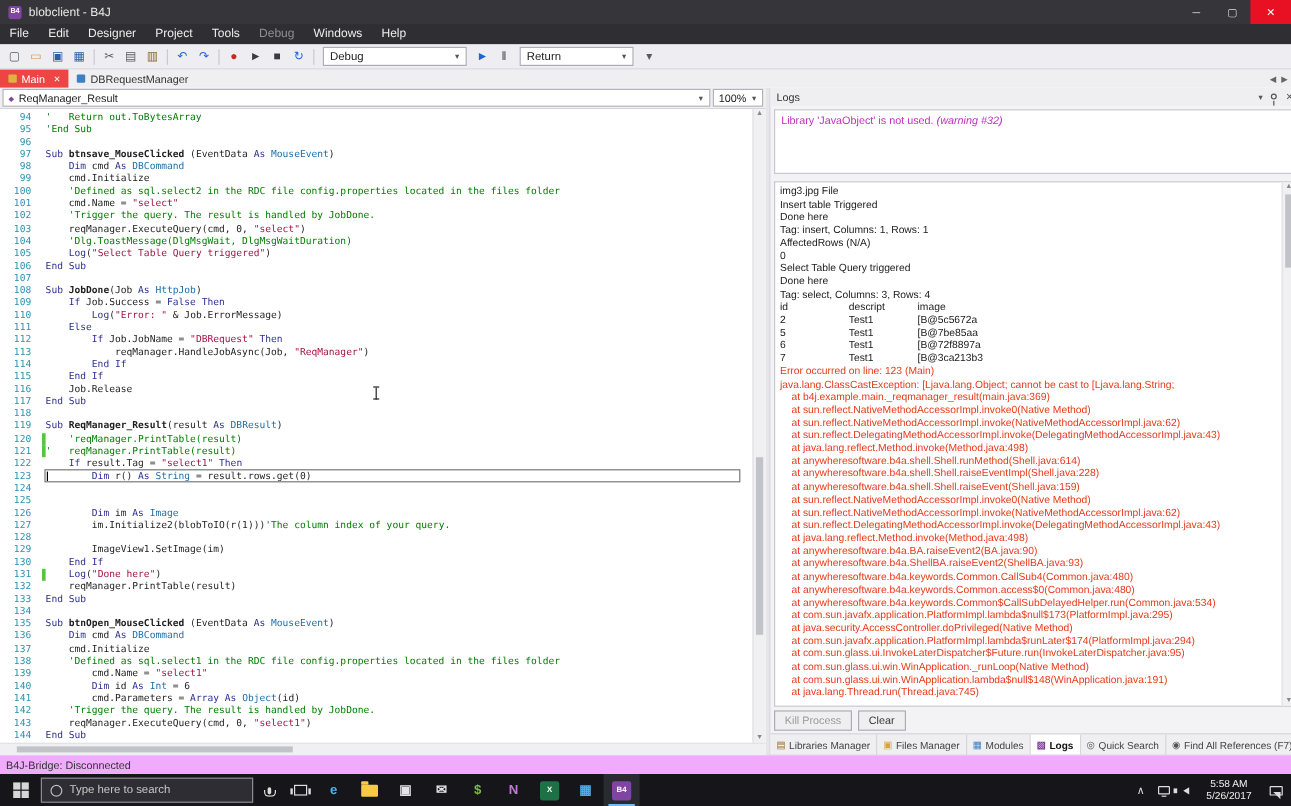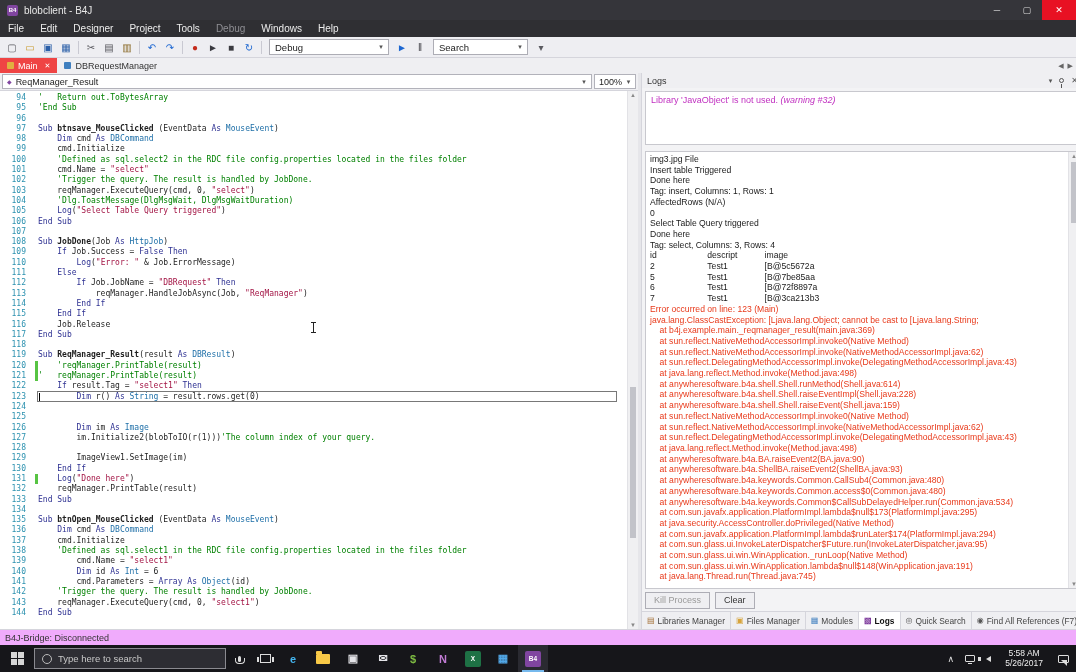--- a/index.html
+++ b/index.html
@@ -36,21 +36,21 @@
 
 
 .main{flex:1;display:flex;min-height:0}
 .leftpane{width:638px;display:flex;flex-direction:column;min-height:0;flex:0 0 auto}
 .combo-row{height:17px;background:#EFEFF2;display:flex;align-items:center;padding:1px 2px;gap:2px;flex:0 0 auto}
 .sub-combo{flex:1;height:15px;background:#fff;border:1px solid #B2B2BA;display:flex;align-items:center;font-size:9px;color:#222;padding-left:4px;gap:4px}
 .sub-ico{color:#8045A0;font-size:6px}
 .zoom-combo{width:42px;height:15px;background:#fff;border:1px solid #B2B2BA;display:flex;align-items:center;font-size:9px;color:#222;padding-left:4px}
 
 
-.editorwrap{flex:1;display:flex;flex-direction:row;min-height:0;border-top:1px solid #D5D5DC}
+.editorwrap{flex:1;display:flex;flex-direction:column;min-height:0;border-top:1px solid #D5D5DC}
 .editor{flex:1;display:flex;min-height:0;background:#fff}
 .code{flex:1;overflow:hidden;padding-top:2px;font-family:"DejaVu Sans Mono",monospace;font-size:8px;line-height:10.3px;white-space:pre}
 .crow{display:flex;height:10.3px;position:relative}
 .gut{width:34px;text-align:right;padding-right:8px;color:#2B91AF;flex:0 0 auto}
 .chg{position:absolute;left:35px;top:0;width:3px;height:10px;background:#57C443}
 .ct{color:#1e1e1e;padding-left:4px}
 .crow.cur::after{content:"";position:absolute;left:37px;right:10px;top:-1px;bottom:0;border:1px solid #787878;pointer-events:none}
 .crow.cur::before{content:"";position:absolute;left:39px;top:1px;width:1px;height:8px;background:#000}
 .tk-k{color:#2E3192}
 .tk-t{color:#1E6FA8}
@@ -84,21 +84,21 @@
 .btab-icon{font-size:8px}
 
 
 .statusbar{height:16px;background:#f0abfc;border-top:1px solid #D5D5DC;font-size:9px;color:#333;display:flex;align-items:center;padding:0 5px;flex:0 0 auto}
 
 
 .taskbar{height:27px;background:#16161a;display:flex;align-items:center;color:#ddd;flex:0 0 auto}
 .tb-start{width:34px;height:27px;display:flex;align-items:center;justify-content:center}
 .winlogo{display:grid;grid-template-columns:6px 6px;gap:1px}
 .winlogo i{width:6px;height:6px;background:#d6d6d6}
-.searchbox{width:192px;height:21px;background:#2d2d33;border:1px solid #8a8a90;display:flex;align-items:center;gap:6px;padding:0 7px;font-size:9.5px;color:#c8c8c8}
+.searchbox{width:177px;height:21px;background:#2d2d33;border:1px solid #8a8a90;display:flex;align-items:center;gap:6px;padding:0 7px;font-size:9.5px;color:#c8c8c8}
 .cortana{width:10px;height:10px;border:1px solid #bbb;border-radius:50%;flex:0 0 auto}
 .tb-btn{width:26px;height:27px;display:flex;align-items:center;justify-content:center}
 .mic{width:3px;height:6px;background:#ddd;border-radius:2px;position:relative}
 .mic::after{content:"";position:absolute;left:-3px;top:2px;width:8px;height:5px;border:1px solid #ddd;border-top:none;border-radius:0 0 4px 4px}
 .tview{width:11px;height:9px;border:1px solid #ddd;position:relative}
 .tview::before{content:"";position:absolute;left:-4px;top:2px;width:2px;height:5px;background:#ddd}
 .tview::after{content:"";position:absolute;right:-4px;top:2px;width:2px;height:5px;background:#ddd}
 .tb-apps{display:flex;align-items:center;height:100%}
 .tb-app{width:30px;height:27px;display:flex;align-items:center;justify-content:center;position:relative}
 .tb-app.active{background:#2a2a31}
@@ -166,21 +166,21 @@
       <span class="tb-icon" style="color: rgb(58, 58, 64);">■</span>
       <span class="tb-icon" style="color: rgb(28, 102, 209);">↻</span>
       <span class="tb-sep"></span>
       <div class="tb-combo" style="width: 120px;">
         <span>Debug</span>
         <span class="combo-arrow">▾</span>
       </div>
       <span class="tb-icon" style="color: rgb(28, 102, 209);">►</span>
       <span class="tb-icon" style="color: rgb(58, 58, 64);">‖</span>
       <div class="tb-combo" style="width: 95px;">
-        <span>Search</span>
+        <span>Return</span>
         <span class="combo-arrow">▾</span>
       </div>
       <span class="tb-icon" style="color: rgb(90, 90, 96);">▾</span>
     </div>
 
   <div class="doctabs" id="doctabs">
     <div class="dtab active">
         <span class="dtab-icon" style="background: rgb(224, 176, 64);"></span>
         <span>Main</span>
         <span class="dtab-close">✕</span>

